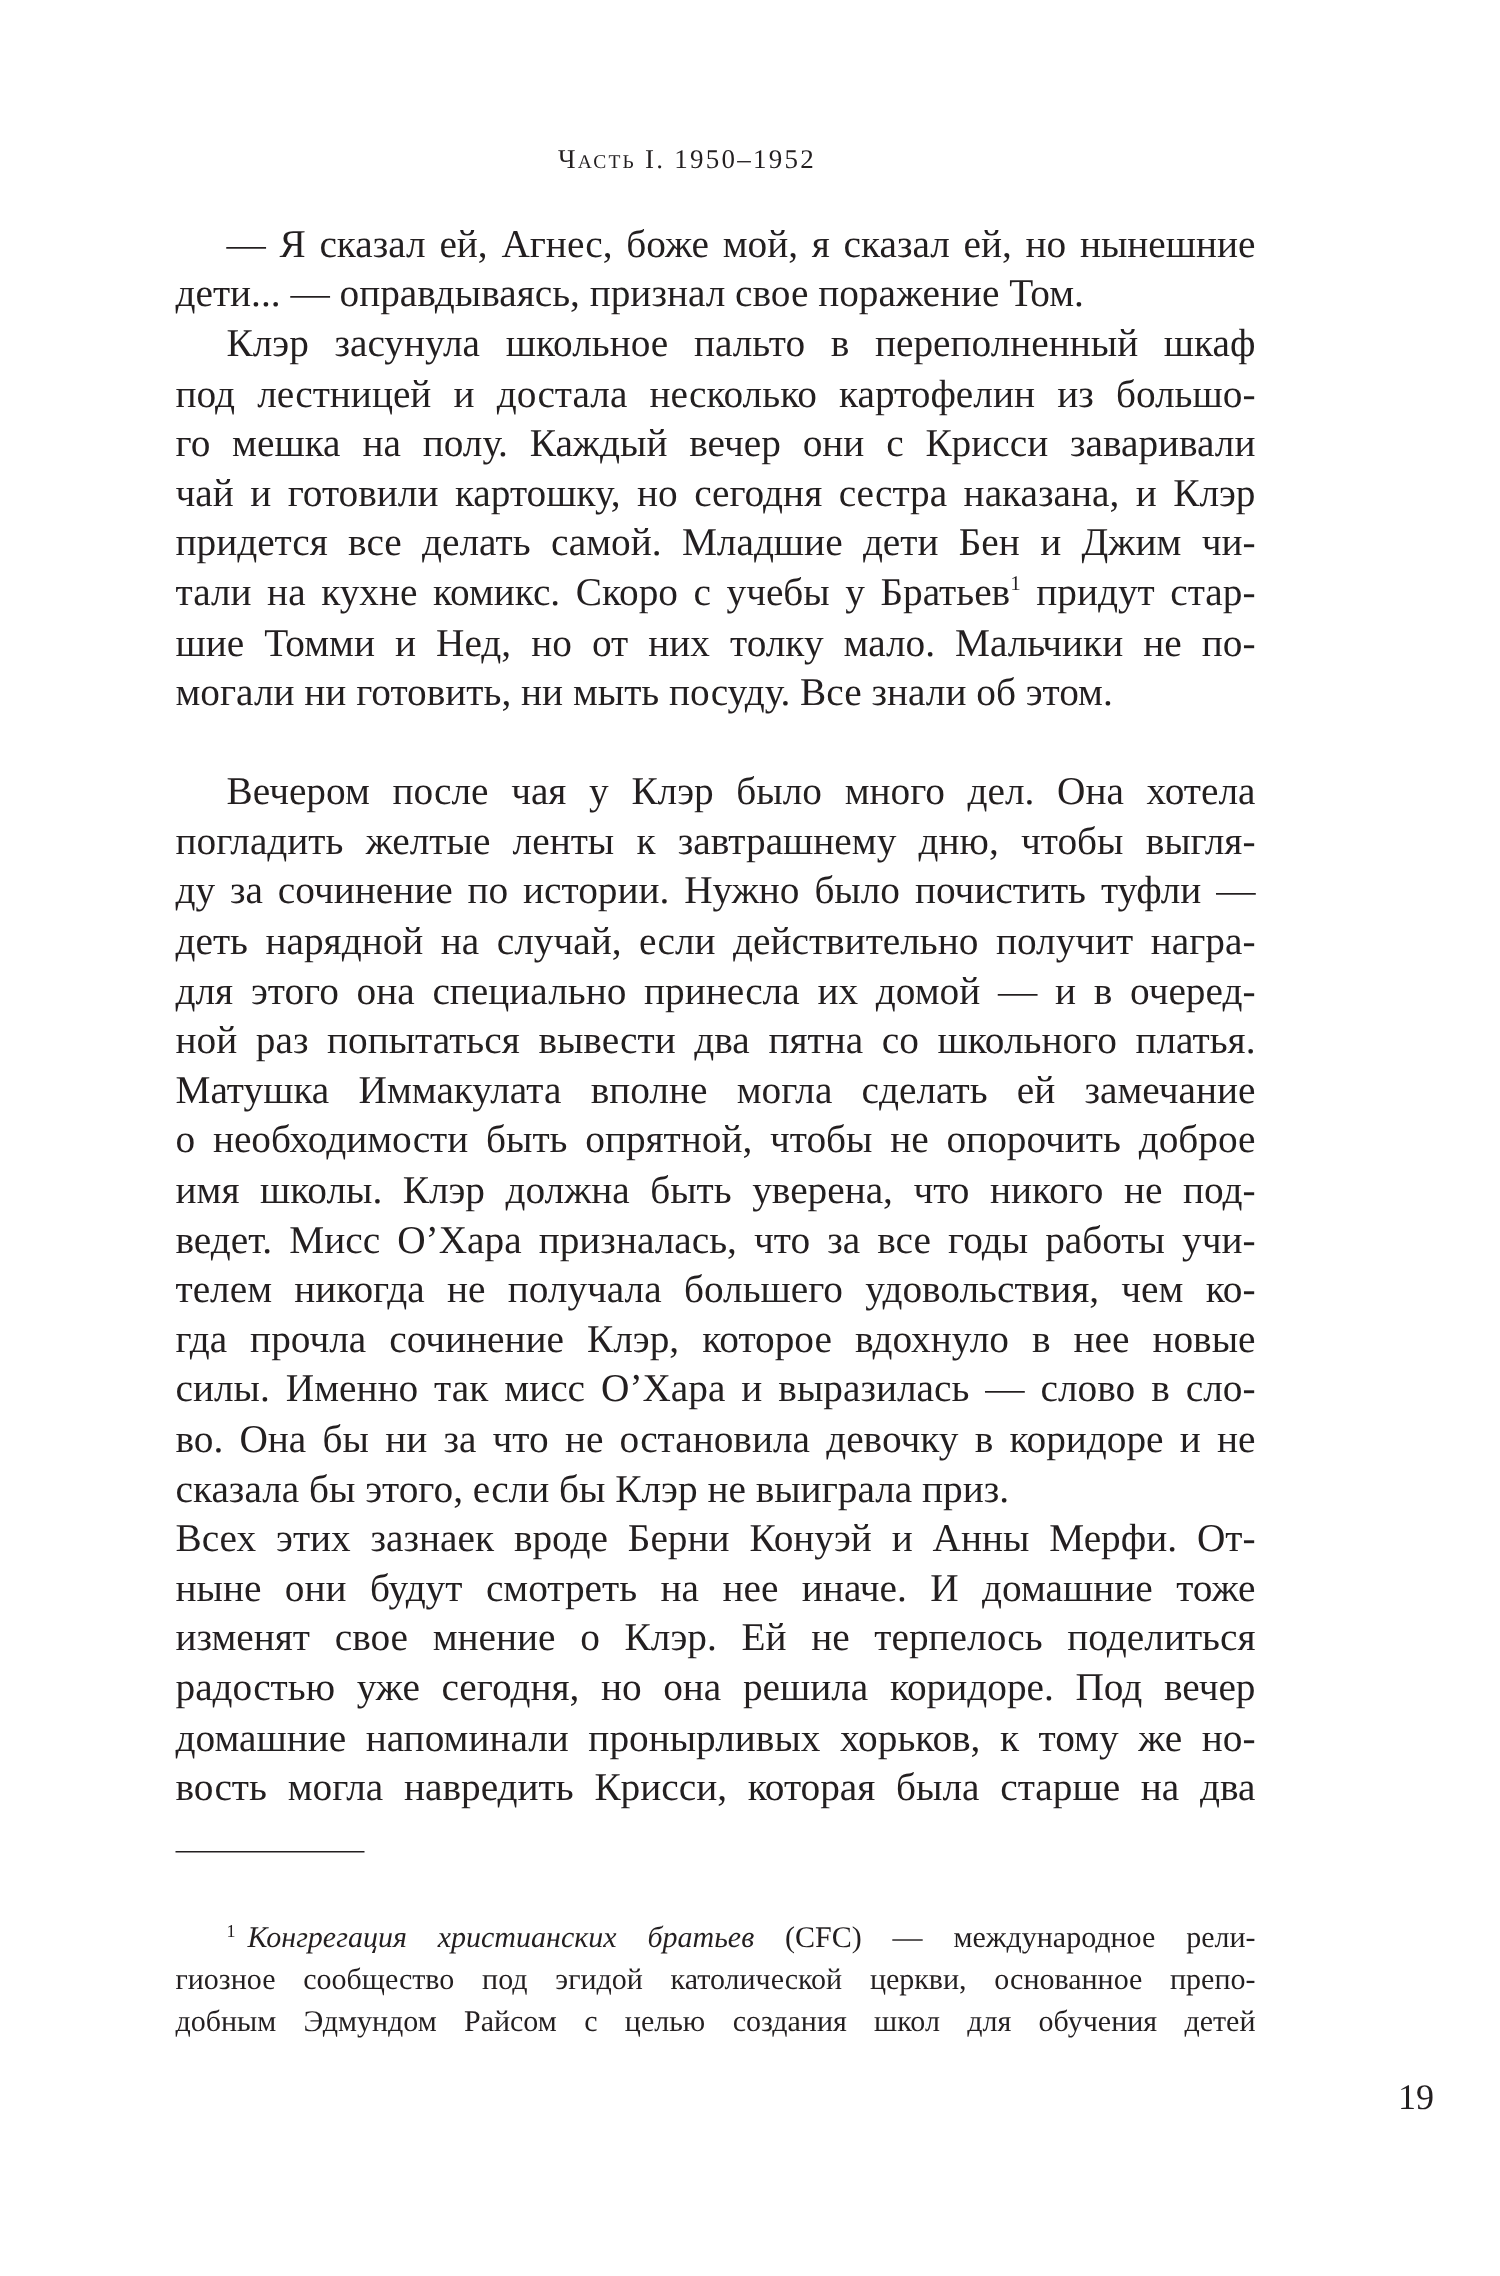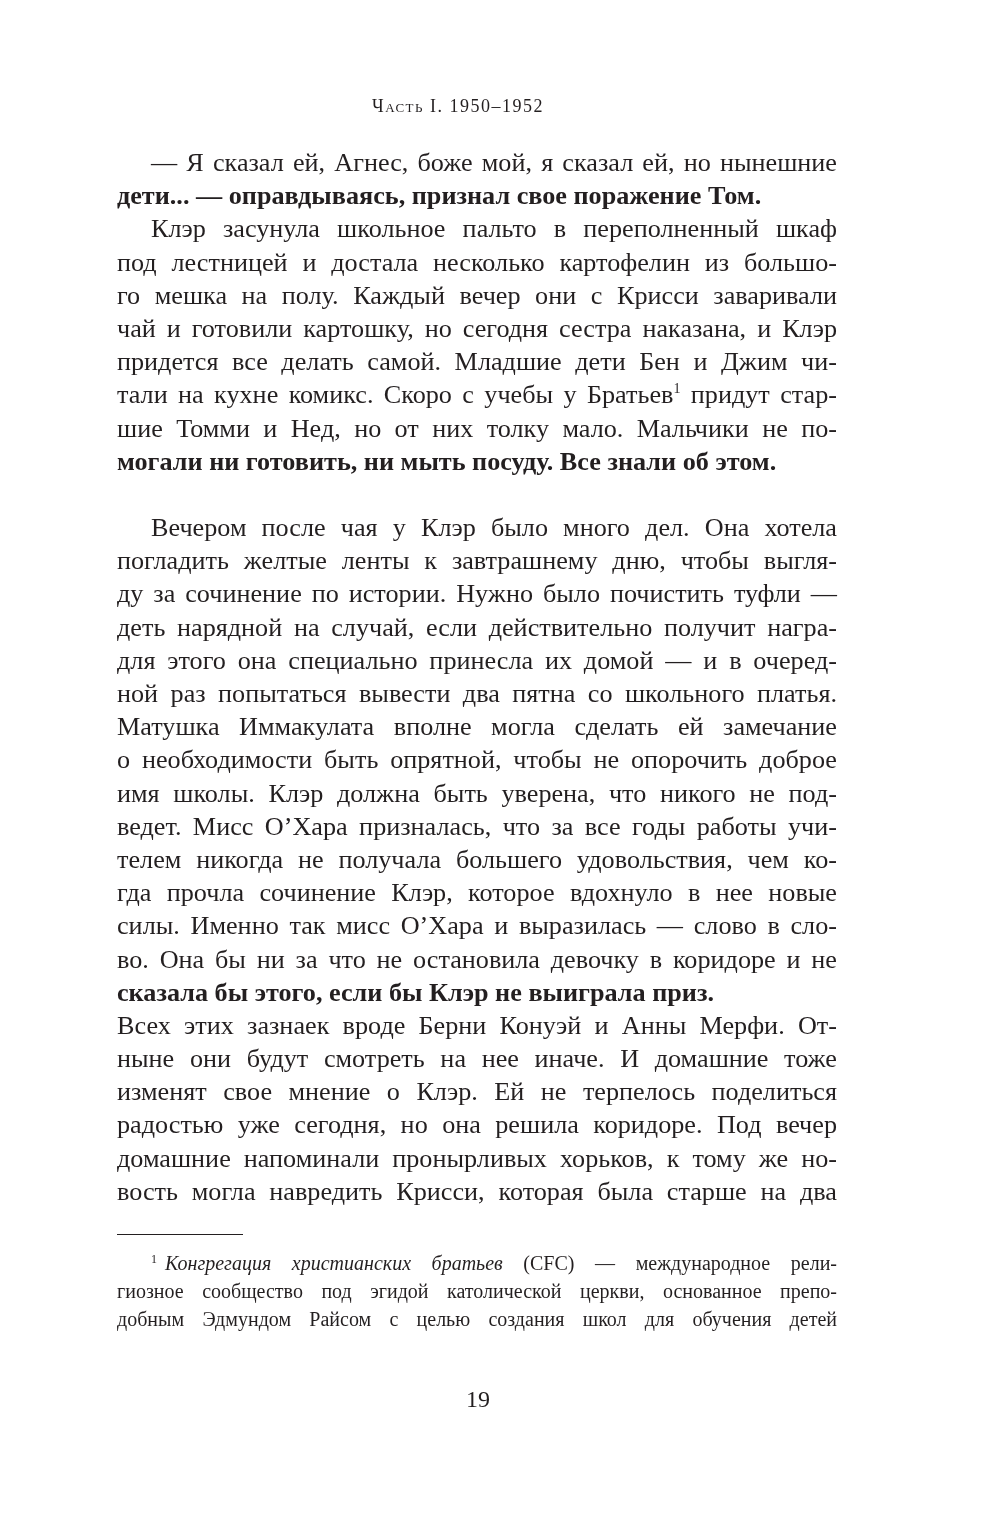--- a/index.html
+++ b/index.html
@@ -38,21 +38,20 @@
     }
     .line {
       display: block;
       white-space: nowrap;
       text-align-last: justify;
       text-align: justify;
       height: 33.2px;
     }
     .line.last {
       text-align-last: left;
-      font-weight: bold;
     }
     .line.indent {
       padding-left: 34px;
     }
     .para-gap {
       height: 33.2px;
     }
     sup.fnref {
       font-size: 14px;
       vertical-align: 10px;
@@ -72,36 +71,37 @@
       left: 117px;
       width: 720px;
       font-size: 20px;
       line-height: 28px;
     }
     .footnotes .line {
       height: 28px;
     }
     .footnotes .line.indent {
       padding-left: 34px;
+      margin-top: 29px;
     }
     .fn-mark {
       font-size: 12px;
       vertical-align: 7px;
       line-height: 0;
       margin-right: 8px;
     }
     .fn-italic {
       font-style: italic;
     }
     .page-number {
       position: absolute;
       top: 1386px;
       left: 0;
       width: 956px;
-      text-align: center;
+      text-align: right;
       font-size: 24px;
     }
   </style>
 </head>
 <body>
 
 <div class="running-head">
   <span class="sc">Часть I.</span>
   <span>1950–1952</span>
 </div>

